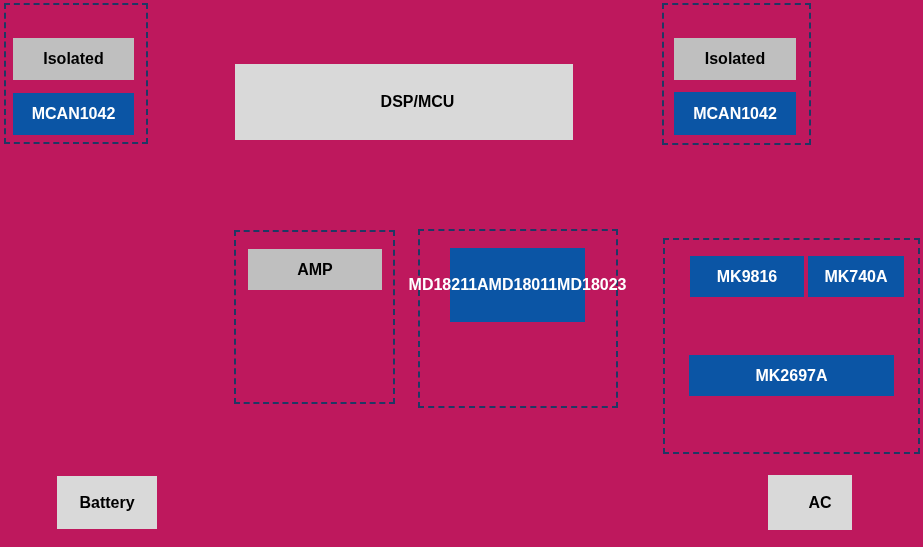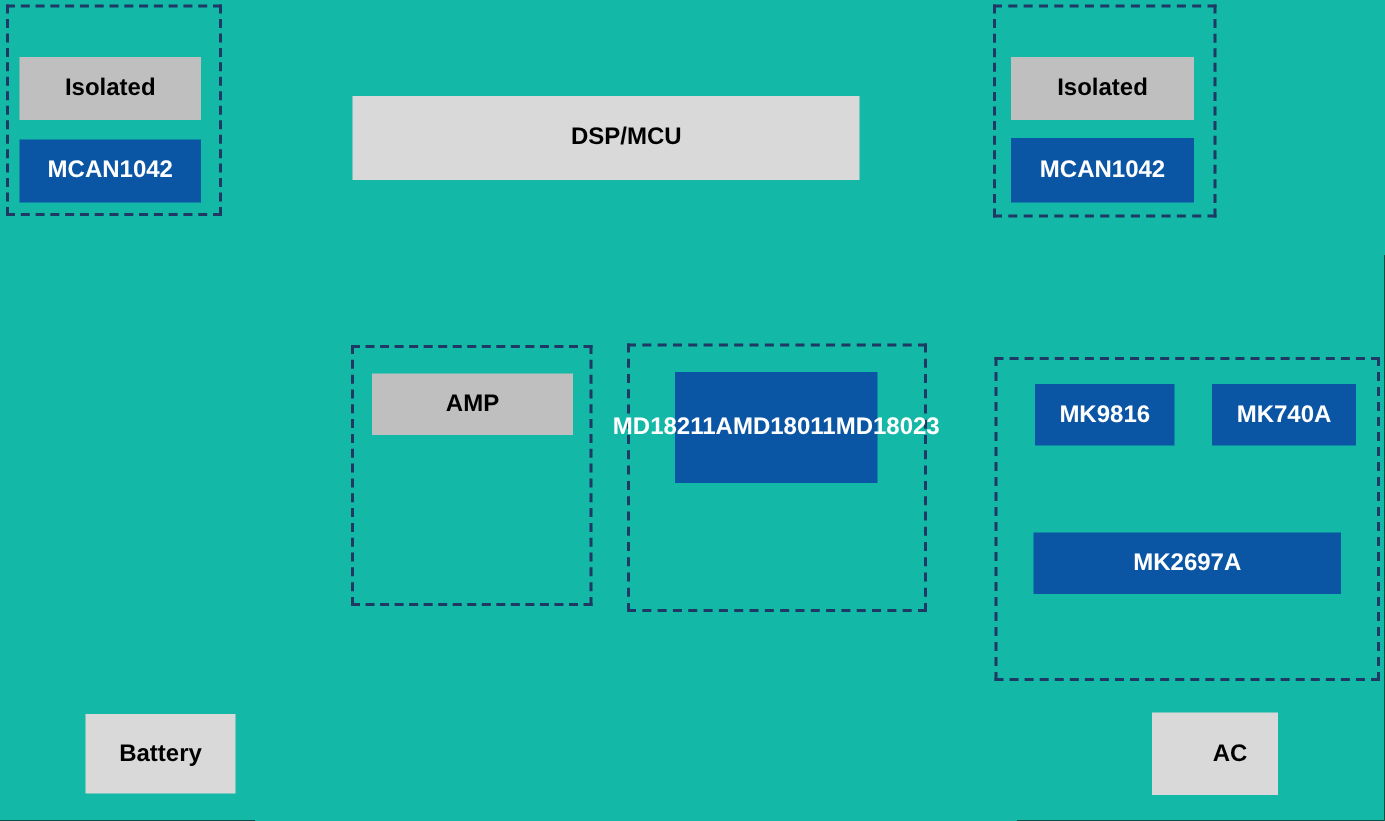--- a/index.html
+++ b/index.html
@@ -4,21 +4,21 @@
 <style>
   html, body {
     margin: 0;
     padding: 0;
     background: #000000;
   }
   #canvas {
     position: relative;
     width: 923px;
     height: 547px;
-    background: #14b8a6;
+    background: #be185d;
     overflow: hidden;
     font-family: "Liberation Sans", sans-serif;
   }
   .dashed-group {
     position: absolute;
     border: 2px dashed #1F3864;
     box-sizing: border-box;
     background: transparent;
   }
   .box {
@@ -43,21 +43,21 @@
 <div id="canvas">
 
   <div class="dashed-group" style="left:4px; top:3px; width:144px; height:141px;"></div>
   <div class="box gray-md" style="left:13px; top:38px; width:121px; height:42px;">
     <span>Isolated</span>
   </div>
   <div class="box blue" style="left:13px; top:93px; width:121px; height:42px;">
     <span>MCAN1042</span>
   </div>
 
-  <div class="box gray-lt" style="left:235px; top:64px; width:338px; height:56px;padding-left:27px;">
+  <div class="box gray-lt" style="left:235px; top:64px; width:338px; height:76px;padding-left:27px;">
     <span>DSP/MCU</span>
   </div>
 
   <div class="dashed-group" style="left:662px; top:3px; width:149px; height:142px;"></div>
   <div class="box gray-md" style="left:674px; top:38px; width:122px; height:42px;">
     <span>Isolated</span>
   </div>
   <div class="box blue" style="left:674px; top:92px; width:122px; height:43px;">
     <span>MCAN1042</span>
   </div>
@@ -68,21 +68,21 @@
   </div>
 
   <div class="dashed-group" style="left:418px; top:229px; width:200px; height:179px;"></div>
   <div class="box blue multiline" style="left:450px; top:248px; width:135px; height:74px;">
     <span>MD18211A</span>
     <span>MD18011</span>
     <span>MD18023</span>
   </div>
 
   <div class="dashed-group" style="left:663px; top:238px; width:257px; height:216px;"></div>
-  <div class="box blue" style="left:690px; top:256px; width:93px; height:41px;">
+  <div class="box blue" style="left:690px; top:256px; width:114px; height:41px;">
     <span>MK9816</span>
   </div>
   <div class="box blue" style="left:808px; top:256px; width:96px; height:41px;">
     <span>MK740A</span>
   </div>
   <div class="box blue" style="left:689px; top:355px; width:205px; height:41px;">
     <span>MK2697A</span>
   </div>
 
   <div class="box gray-lt" style="left:57px; top:476px; width:100px; height:53px;">

